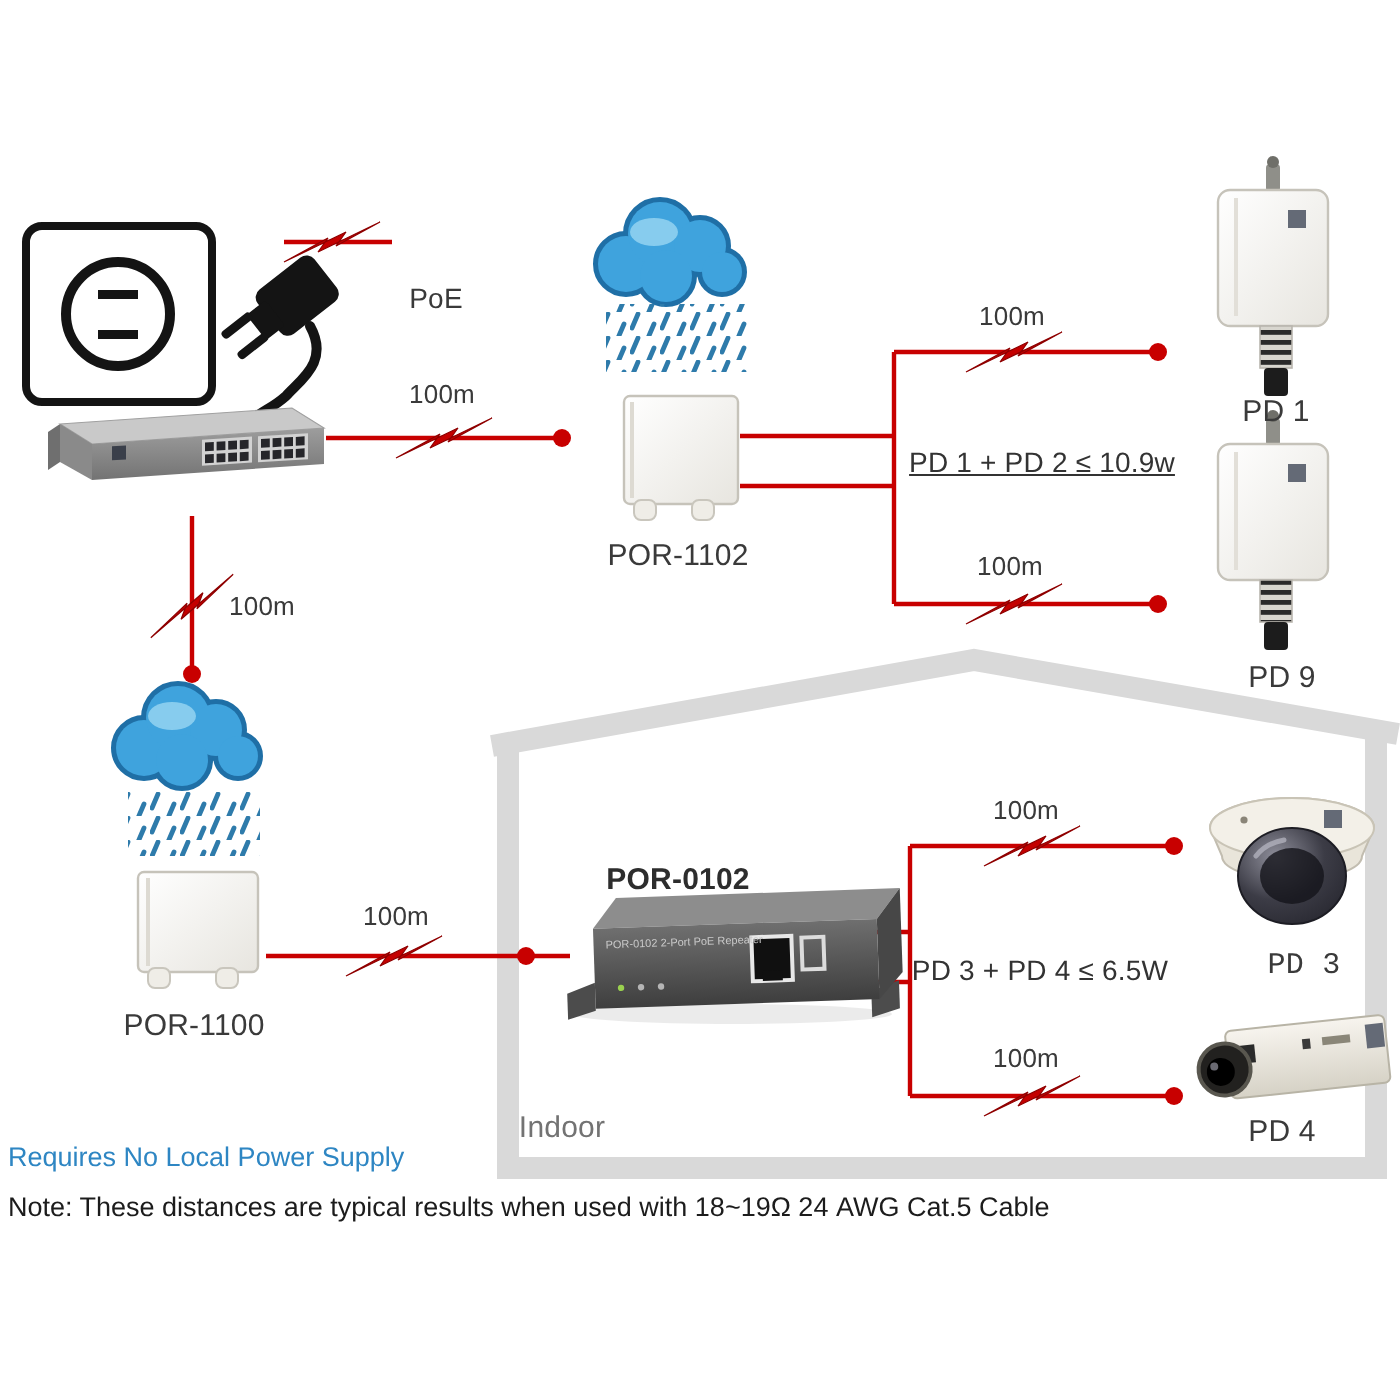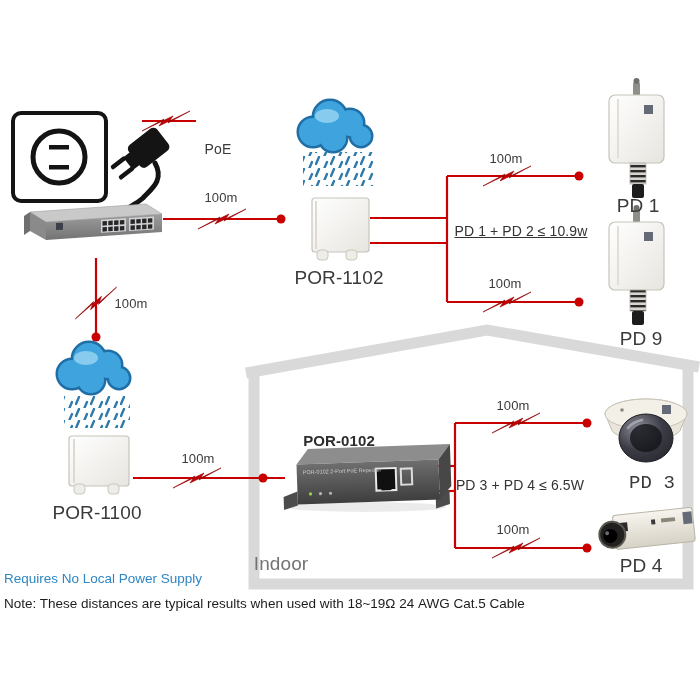--- a/index.html
+++ b/index.html
@@ -1,19 +1,19 @@
 <!DOCTYPE html>
 <html><head>
 <meta charset="utf-8">
 <style>
   html,body{margin:0;padding:0;background:#fff;}
   .stage{position:relative;width:700px;height:700px;background:#ffffff;overflow:hidden;
          font-family:"Liberation Sans",sans-serif;}
   svg.layer{position:absolute;left:0;top:0;}
-  .lbl{position:absolute;transform:translate(-50%,-50%);font-size:19px;color:#3a3a3a;
+  .lbl{position:absolute;transform:translate(-50%,-50%);font-size:15px;color:#3a3a3a;
        white-space:nowrap;letter-spacing:.1px;}
   .lbl.small{font-size:13px;}
   .lbl.budget{font-size:14px;color:#333;}
   .lbl.bold-dev{font-weight:bold;font-size:15px;color:#2d2d2d;}
   .lbl.indoor{color:#737373;}
   .note-blue{position:absolute;left:4px;top:571px;font-size:13.5px;color:#2e86c3;white-space:nowrap;}
   .note-bottom{position:absolute;left:4px;top:596px;font-size:13.5px;color:#1c1c1c;white-space:nowrap;}
 </style>
 </head>
 <body>

